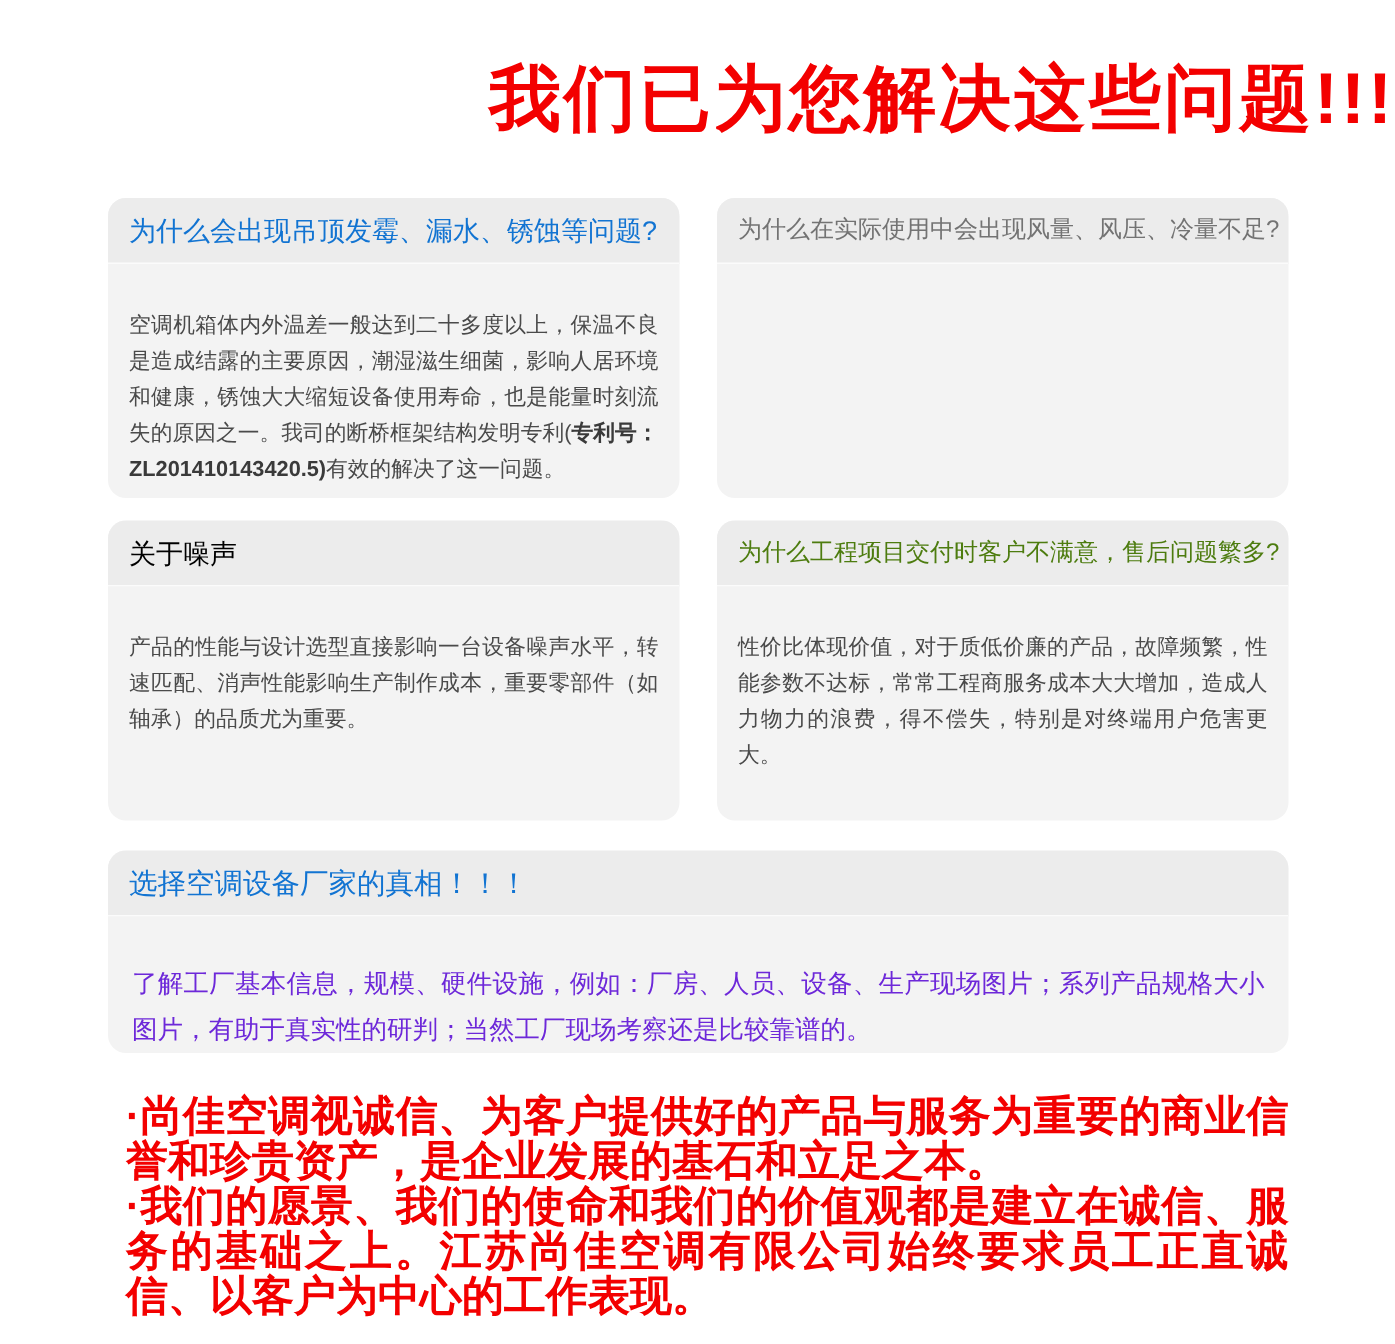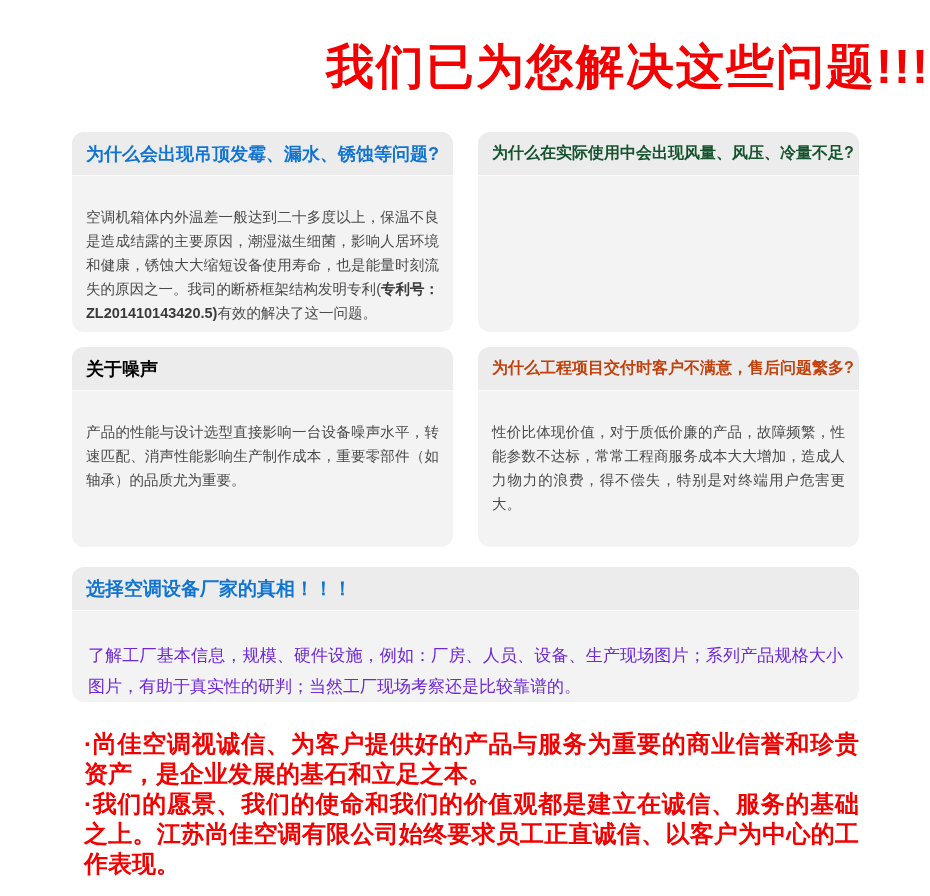--- a/index.html
+++ b/index.html
@@ -43,21 +43,21 @@
   .card-header {
     flex: 0 0 44px;
     height: 44px;
     background: #ececec;
     border-bottom: 1px solid #fbfbfb;
     display: flex;
     align-items: center;
     padding: 0 14px;
   }
   .card-header h2 {
-    font-weight: bold;
+    font-weight: normal;
     letter-spacing: 0;
     white-space: nowrap;
   }
   .h-blue h2 { font-size: 18px; }
   .h-green h2 { font-size: 16px; }
   .card-body {
     flex: 1;
     padding: 13px 14px 10px;
   }
   .card-body p {
@@ -80,21 +80,21 @@
     font-size: 17px;
     line-height: 31px;
     color: #6d28d9;
   }
 
   .notes {
     margin: 27px 0 0 12px;
     width: 775px;
   }
   .notes p {
-    font-size: 24px;
+    font-size: 28px;
     line-height: 30px;
     font-weight: bold;
     color: #f30000;
     text-align: justify;
   }
 </style>
 </head>
 <body>
 
 <div class="page">
@@ -109,36 +109,36 @@
         <div class="card-header">
           <h2 style="color: rgb(18, 116, 210);">为什么会出现吊顶发霉、漏水、锈蚀等问题?</h2>
         </div>
         <div class="card-body">
           <p><span>空调机箱体内外温差一般达到二十多度以上，保温不良是造成结露的主要原因，潮湿滋生细菌，影响人居环境和健康，锈蚀大大缩短设备使用寿命，也是能量时刻流失的原因之一。我司的断桥框架结构发明专利(</span><span class="patent-bold">专利号：ZL201410143420.5)</span><span>有效的解决了这一问题。</span></p>
         </div>
       </section>
 
       <section class="card h-green">
         <div class="card-header">
-          <h2 style="color: #14532d;">为什么在实际使用中会出现风量、风压、冷量不足?</h2>
+          <h2 style="color: #737373;">为什么在实际使用中会出现风量、风压、冷量不足?</h2>
         </div>
       </section>
 
       <section class="card h-blue">
         <div class="card-header">
           <h2 style="color: #000000;">关于噪声</h2>
         </div>
         <div class="card-body">
           <p>产品的性能与设计选型直接影响一台设备噪声水平，转速匹配、消声性能影响生产制作成本，重要零部件（如轴承）的品质尤为重要。</p>
         </div>
       </section>
 
       <section class="card h-green">
         <div class="card-header">
-          <h2 style="color: #c2410c;">为什么工程项目交付时客户不满意，售后问题繁多?</h2>
+          <h2 style="color: #4d7c0f;">为什么工程项目交付时客户不满意，售后问题繁多?</h2>
         </div>
         <div class="card-body">
           <p>性价比体现价值，对于质低价廉的产品，故障频繁，性能参数不达标，常常工程商服务成本大大增加，造成人力物力的浪费，得不偿失，特别是对终端用户危害更大。</p>
         </div>
       </section>
 
     </div>
 
     <section class="card wide">
       <div class="card-header">

